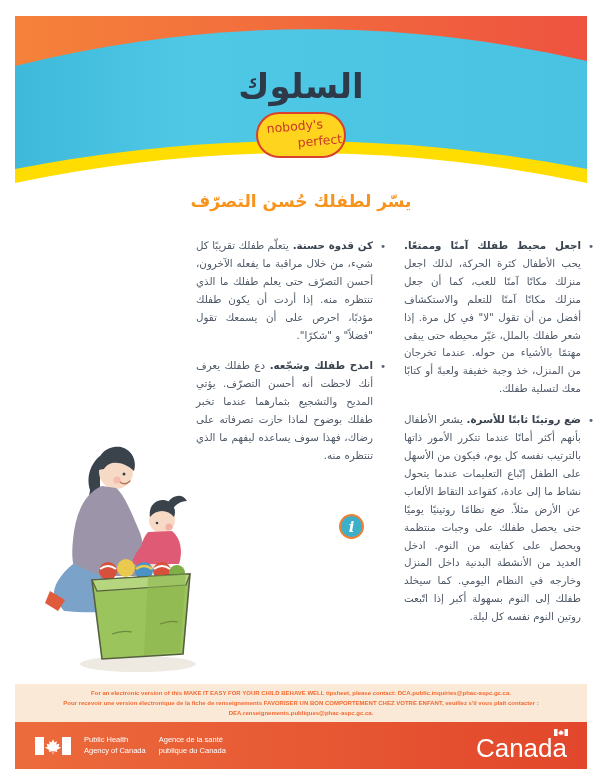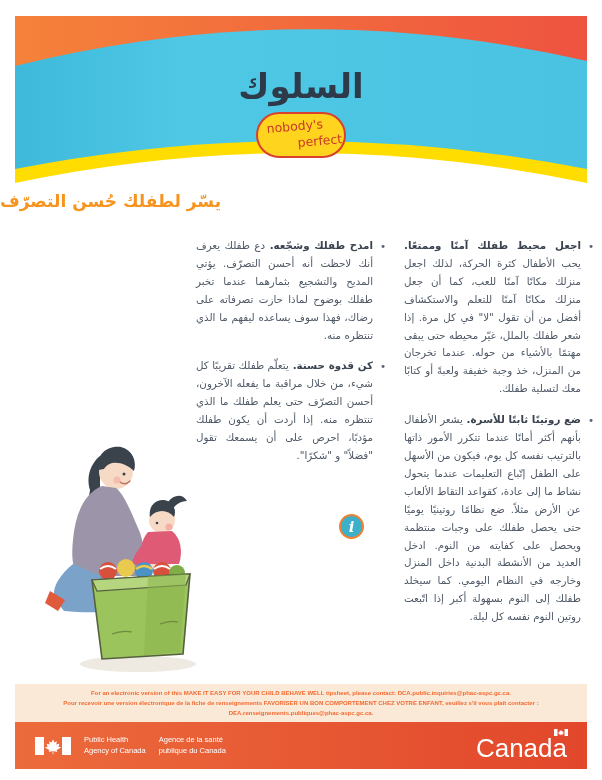--- a/index.html
+++ b/index.html
@@ -1,21 +1,21 @@
 <!DOCTYPE html>
 <html><head>
 <meta charset="utf-8">
 <style>
   html,body{margin:0;padding:0;}
   body{
     width:602px;height:780px;position:relative;background:#ffffff;
     font-family:"DejaVu Sans",sans-serif;overflow:hidden;
   }
   .heading{
-    position:absolute;left:0;right:0;top:191px;margin:0;text-align:left;
+    position:absolute;left:0;right:0;top:191px;margin:0;text-align:center;
     direction:rtl;font-size:17px;font-weight:bold;color:#F7941E;
   }
   .col{
     position:absolute;top:237px;width:190px;direction:rtl;text-align:justify;
     font-size:10.3px;line-height:1.74;color:#4E5866;
   }
   .col-right{left:404px;}
   .col-left{left:196px;}
   .bullet{position:relative;padding-right:13px;margin:0 0 13px 0;}
   .bullet::before{content:"\2022";position:absolute;right:0;top:1px;color:#5A6472;}
@@ -84,22 +84,22 @@
 </svg>
 
 <h1 class="heading">يسّر لطفلك حُسن التصرّف</h1>
 
 <div class="col col-right">
   <p class="bullet"><strong>اجعل محيط طفلك آمنًا وممتعًا. </strong><span>يحب الأطفال كثرة الحركة، لذلك اجعل منزلك مكانًا آمنًا للعب، كما أن جعل منزلك مكانًا آمنًا للتعلم والاستكشاف أفضل من أن تقول "لا" في كل مرة. إذا شعر طفلك بالملل، غيّر محيطه حتى يبقى مهتمًا بالأشياء من حوله. عندما تخرجان من المنزل، خذ وجبة خفيفة ولعبةً أو كتابًا معك لتسلية طفلك.</span></p>
   <p class="bullet"><strong>ضع روتينًا ثابتًا للأسرة. </strong><span>يشعر الأطفال بأنهم أكثر أمانًا عندما تتكرر الأمور ذاتها بالترتيب نفسه كل يوم، فيكون من الأسهل على الطفل إتّباع التعليمات عندما يتحول نشاط ما إلى عادة، كقواعد التقاط الألعاب عن الأرض مثلاً. ضع نظامًا روتينيًا يوميًا حتى يحصل طفلك على وجبات منتظمة ويحصل على كفايته من النوم. ادخل العديد من الأنشطة البدنية داخل المنزل وخارجه في النظام اليومي. كما سيخلد طفلك إلى النوم بسهولة أكبر إذا اتّبعت روتين النوم نفسه كل ليلة.</span></p>
 </div>
 
 <div class="col col-left">
+  <p class="bullet"><strong>كن قدوة حسنة. </strong><span>يتعلّم طفلك تقريبًا كل شيء، من خلال مراقبة ما يفعله الآخرون، أحسن التصرّف حتى يعلم طفلك ما الذي تنتظره منه. إذا أردت أن يكون طفلك مؤدبًا، احرص على أن يسمعك تقول "فضلاً" و "شكرًا".</span></p>
   <p class="bullet"><strong>امدح طفلك وشجّعه. </strong><span>دع طفلك يعرف أنك لاحظت أنه أحسن التصرّف. يؤتي المديح والتشجيع بثمارهما عندما تخبر طفلك بوضوح لماذا حازت تصرفاته على رضاك، فهذا سوف يساعده ليفهم ما الذي تنتظره منه.</span></p>
-  <p class="bullet"><strong>كن قدوة حسنة. </strong><span>يتعلّم طفلك تقريبًا كل شيء، من خلال مراقبة ما يفعله الآخرون، أحسن التصرّف حتى يعلم طفلك ما الذي تنتظره منه. إذا أردت أن يكون طفلك مؤدبًا، احرص على أن يسمعك تقول "فضلاً" و "شكرًا".</span></p>
 </div>
 
 <div class="note">
   <div class="info-icon">
       <span>i</span>
     </div>
 </div>
 
 <svg class="illustration" width="182" height="262" viewBox="0 0 182 262">
   <ellipse cx="118" cy="240" rx="58" ry="8" fill="#EEEAE2"></ellipse>

